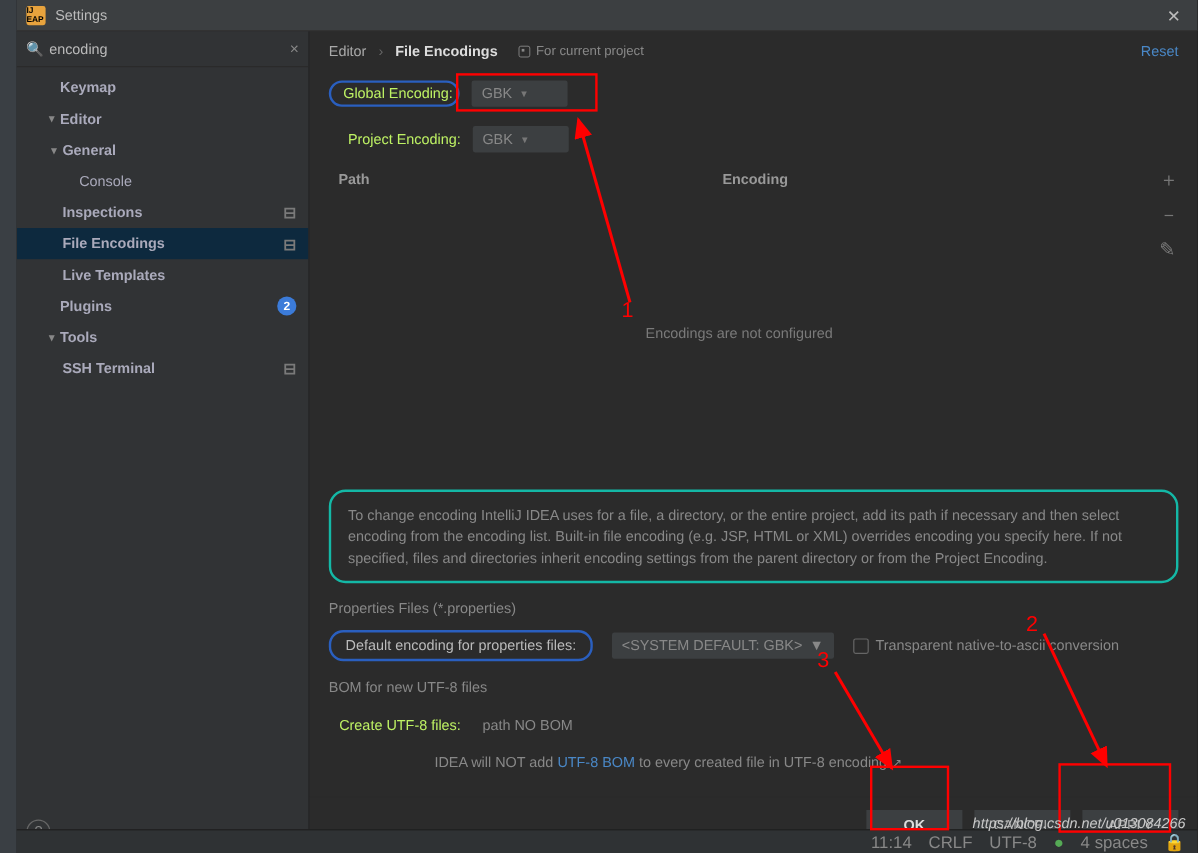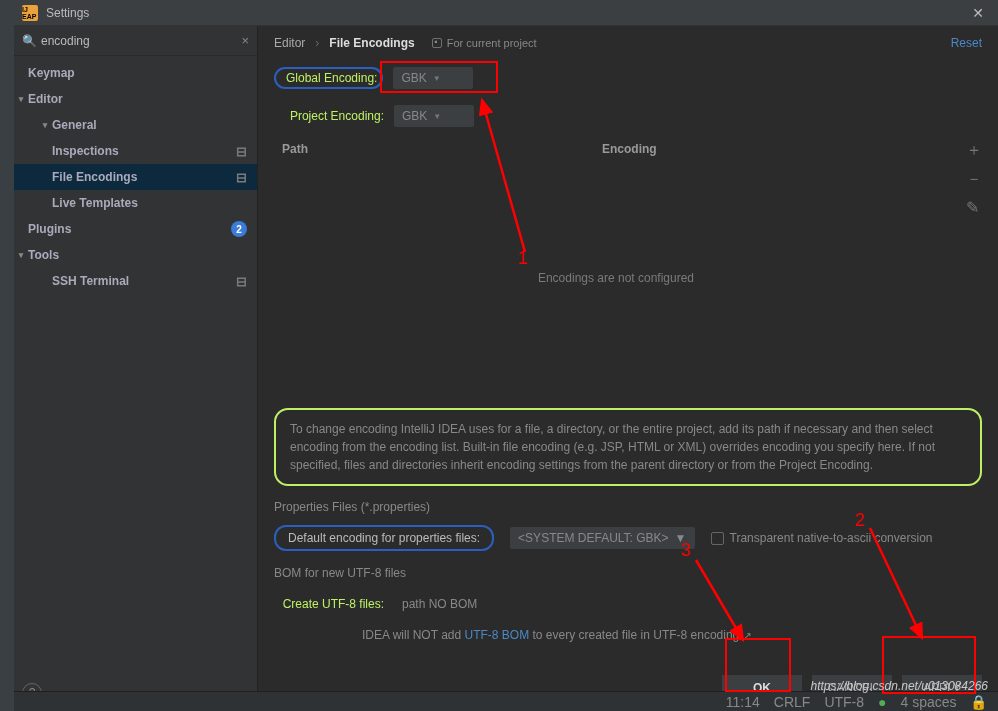--- a/index.html
+++ b/index.html
@@ -69,21 +69,21 @@
   width: 14px; display:inline-flex; justify-content:center;
   color:#888; font-size:9px;
 }
 .tree-item .lbl { flex:1; }
 .tree-item .badge {
   background:#3b7bd9; color:#fff; border-radius:50%;
   width:16px;height:16px;font-size:10px;
   display:flex;align-items:center;justify-content:center;
 }
 .tree-item .settings-tiny { color:#7a7a7a; font-size:13px; }
-.pad0{padding-left:0;font-weight:bold;}
+.pad0{padding-left:22px;font-weight:bold;}
 .pad1{padding-left:24px;font-weight:bold;}
 .pad2{padding-left:38px;}
 .tree-item.selected.sel-row{background:#0d293e;}
 .sidebar-footer{padding:8px;}
 .help-circle{
   width:20px;height:20px;border-radius:50%;border:1px solid #666;
   display:flex;align-items:center;justify-content:center;color:#888;
   font-size:12px;cursor:pointer;
 }
 .main {
@@ -117,21 +117,21 @@
 .table-head .col-path{flex:0 0 320px;font-weight:bold;}
 .table-head .col-enc{flex:1;font-weight:bold;}
 .table-actions{display:flex;flex-direction:column;gap:8px;color:#777;}
 .table-actions span{cursor:pointer;font-size:16px;}
 .table-body{
   height:240px;display:flex;align-items:center;justify-content:center;
   color:#7a7a7a;position:relative;
 }
 .table-area{display:flex;gap:8px;}
 .info-box{
-  border:2px solid #bef264;border-radius:14px;
+  border:2px solid #14b8a6;border-radius:14px;
   padding:10px 14px;color:#888;font-size:12px;line-height:1.5;
 }
 .section-title{color:#888;margin-top:4px;}
 .pill{
   border:2px solid #2a5fbf;border-radius:12px;
   padding:4px 12px;color:#bbb;display:inline-flex;align-items:center;
 }
 .field-select-wide{
   min-width:170px;height:22px;padding:0 8px;
   background:#3c3f41;color:#888;border:none;border-radius:2px;
@@ -190,20 +190,24 @@
             <span class="arrow"></span>
             <span class="lbl">Keymap</span>
           </div>
           <div class="tree-item pad0">
             <span class="arrow">▾</span>
             <span class="lbl">Editor</span>
           </div>
           <div class="tree-item pad1">
             <span class="arrow">▾</span>
             <span class="lbl">General</span>
+          </div>
+          <div class="tree-item pad2">
+            <span class="arrow"></span>
+            <span class="lbl">Console</span>
           </div>
           <div class="tree-item pad1">
             <span class="arrow"></span>
             <span class="lbl">Inspections</span>
             <span class="settings-tiny">⊟</span>
           </div>
           <div class="tree-item sel-row selected pad1">
             <span class="arrow"></span>
             <span class="lbl">File Encodings</span>
             <span class="settings-tiny">⊟</span>

